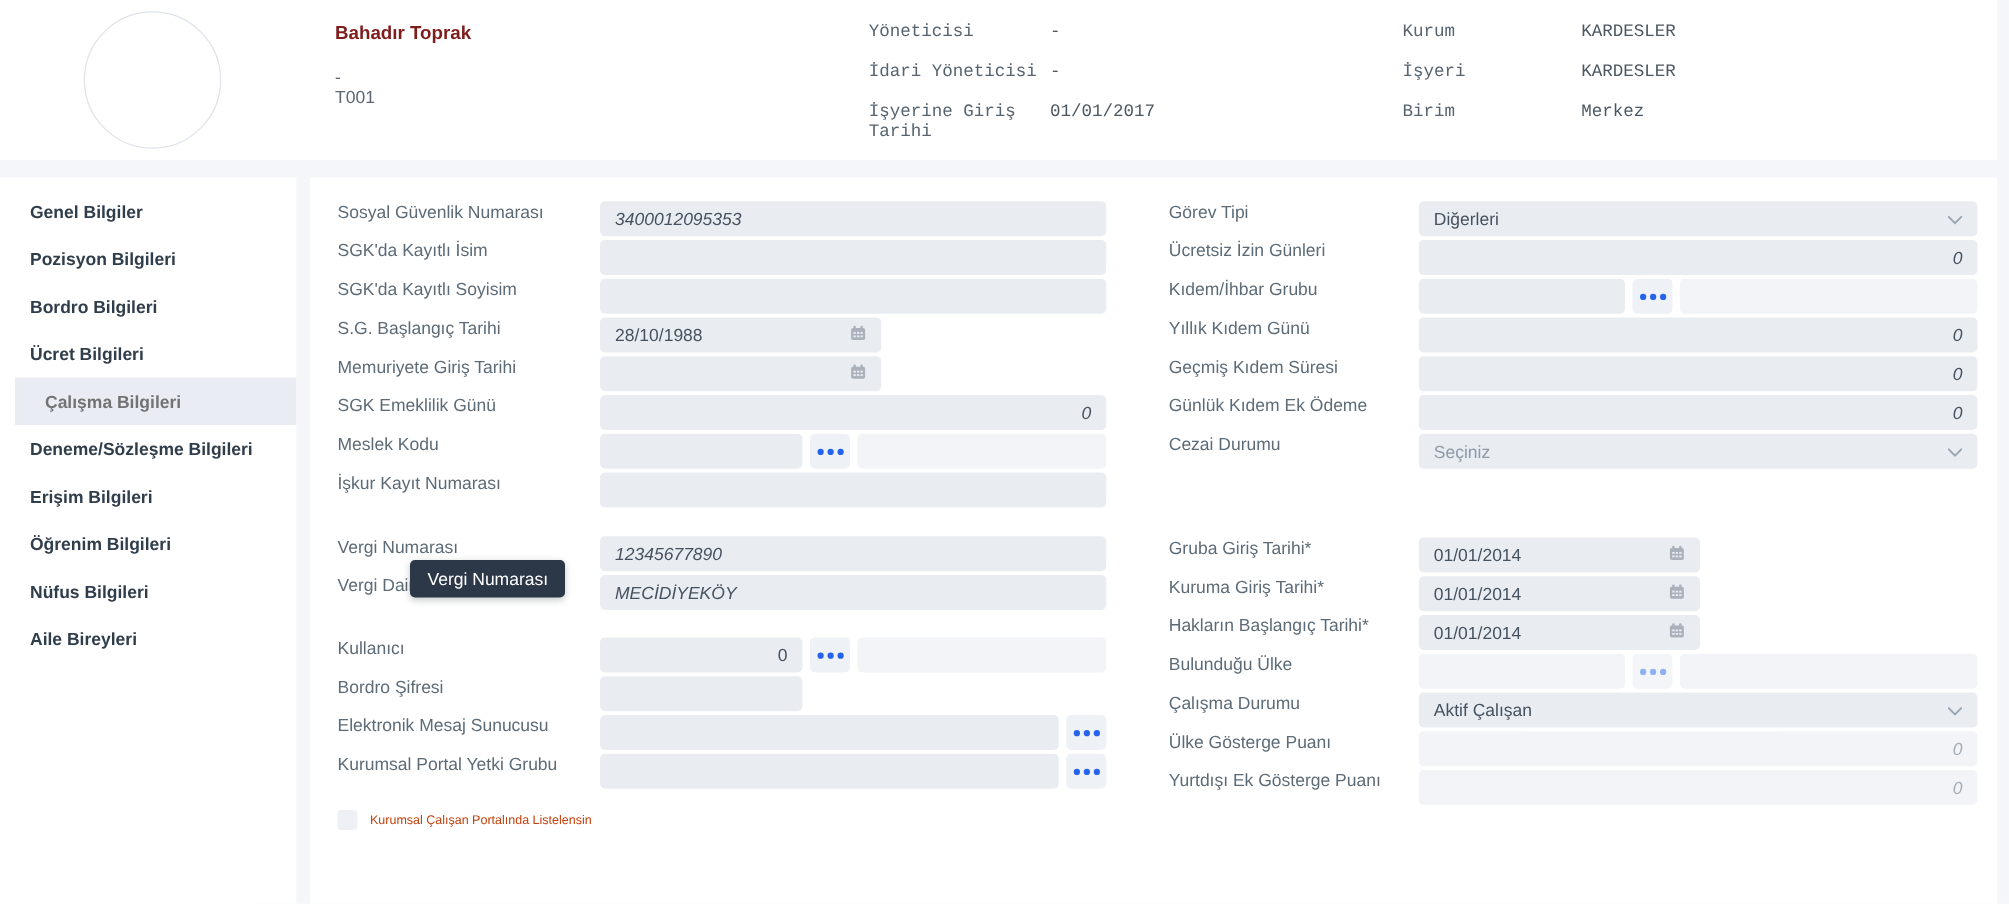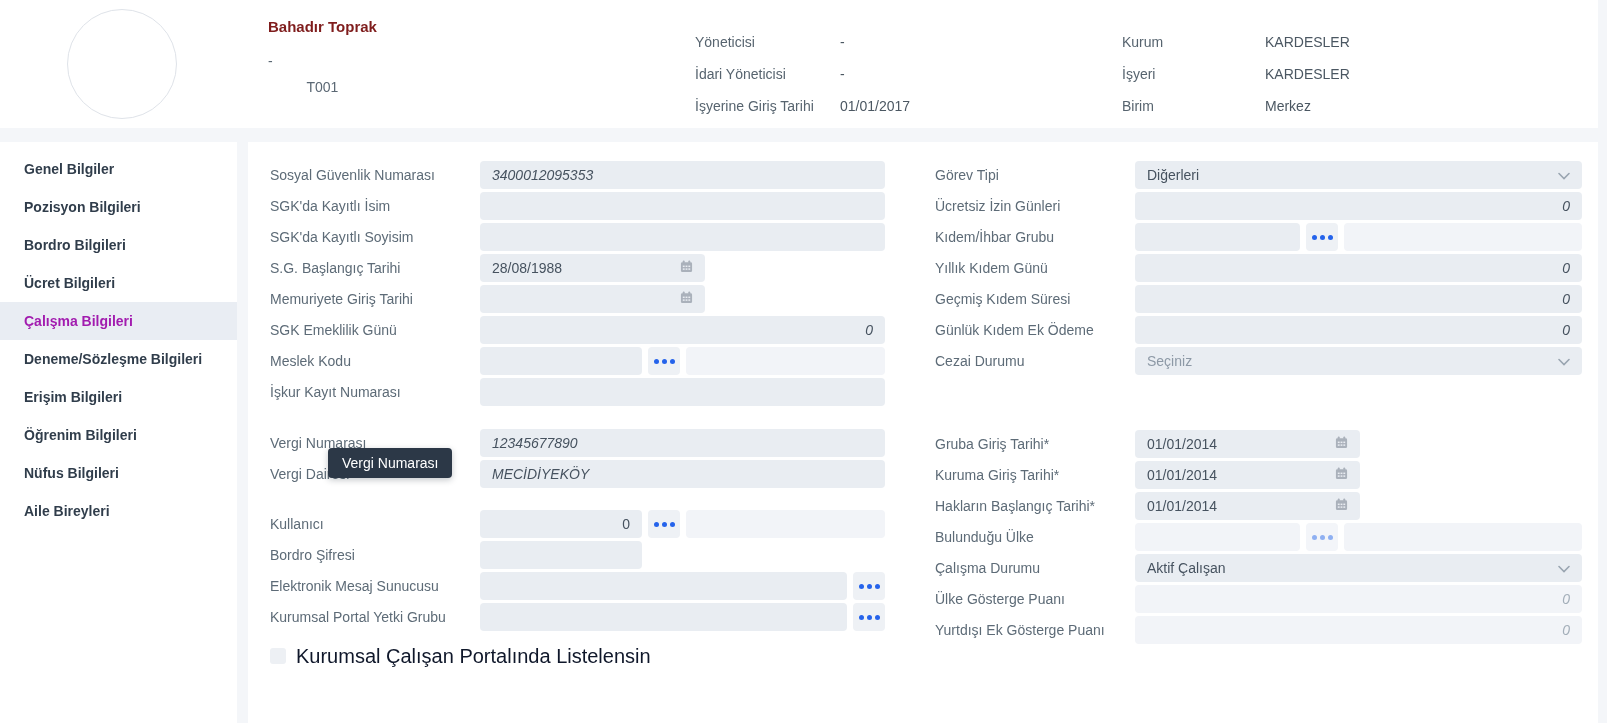--- a/index.html
+++ b/index.html
@@ -15,43 +15,43 @@
 
   
   #header { left:0; top:0; width:1598px; height:128px; }
   .avatar {
     position:absolute; left:67px; top:9px; width:110px; height:110px;
     border-radius:50%; border:1px solid #dfe3e9; background:#ffffff;
   }
   .id-block { position:absolute; left:268px; top:18px; }
   .id-name { font-size:15px; font-weight:700; color:#7f1d1d; }
   .id-sub  { font-size:14px; color:#5b6874; margin-top:18px; }
-  .id-code { font-size:14px; color:#5b6874; margin-top:10px;text-align:center; }
+  .id-code { font-size:14px; color:#5b6874; margin-top:0; }
   .info-col { position:absolute; top:18px; }
   #info-left  { left:695px;  }
   #info-right { left:1122px; }
-  .info-row { display:flex; height:32px; align-items:flex-end; }
+  .info-row { display:flex; height:32px; align-items:flex-start;font-family:Liberation Mono, monospace; }
   .info-row .ilbl { width:145px; font-size:14px; color:#57646f; }
   #info-right .ilbl { width:143px; }
   .info-row .ival { font-size:14px; color:#4b5762; }
 
   
   #sidebar { left:0; top:142px; width:237px; height:581px; padding-top:8px; }
   .side-item {
     height:38px; display:flex; align-items:center; padding-left:24px;
     font-size:14px; font-weight:600; color:#303d4b; cursor:pointer;
   }
-  .side-item.active { background:#e9edf3; color:#a21caf; }
+  .side-item.active { background:#e9edf3; color:#737373;margin-left:12px; }
 
   
   #main { left:248px; top:142px; width:1350px; height:581px; }
   .form-col { position:absolute; top:19px; }
   #col-left  { left:22px;  width:615px; }
   #col-right { left:687px; width:647px; }
-  .row { display:flex; align-items:center; min-height:28px; margin-bottom:3px; }
+  .row { display:flex; align-items:flex-start; min-height:28px; margin-bottom:3px; }
   .lbl { font-size:14px; color:#5d6b77; flex:0 0 210px; padding-right:8px; }
   #col-right .lbl { flex:0 0 200px; }
   .ctrl { flex:1; display:flex; align-items:center; }
   .field {
     background:#e9edf2; border-radius:4px; height:28px;
     display:flex; align-items:center; padding:0 12px;
     font-size:14px; color:#46525f; overflow:hidden; white-space:nowrap;
   }
   .field.full { flex:1;font-style:italic; }
   .field.light { background:#f2f4f8; }
@@ -71,21 +71,21 @@
   }
   .lookup-btn .dot { width:5px; height:5px; border-radius:50%; background:#2563eb; }
   .lookup-btn.dim-dots { background:#f3f5f9; }
   .lookup-btn.dim-dots .dot { background:#8fb0f2; }
   .dots-after { margin:0 0 0 6px; flex:0 0 32px; }
   .chk-row { display:flex; align-items:center; min-height:28px; margin-bottom:8px; }
   .checkbox {
     width:16px; height:16px; border-radius:3px; background:#edf0f4;
     margin-right:10px; flex:0 0 16px; cursor:pointer;
   }
-  .chk-lbl { font-size:20px; color:#0f172a; }
+  .chk-lbl { font-size:10px; color:#c2410c; }
 
   
   #tooltip {
     position:absolute; left:328px; top:448px; z-index:5;
     background:#2c3847; color:#ffffff; font-size:14px;
     padding:7px 14px; border-radius:4px;
     box-shadow:0 2px 6px rgba(20,30,45,.25);
   }
 
   
@@ -171,21 +171,21 @@
       <div class="ctrl">
           <div class="field full">
             <span></span>
           </div>
         </div>
     </div>
     <div class="row">
       <div class="lbl">S.G. Başlangıç Tarihi</div>
       <div class="ctrl">
         <div class="field date">
-          <span>28/08/1988</span>
+          <span>28/10/1988</span>
           <span><svg width="13" height="13" viewBox="0 0 14 14">
                 <rect x="1" y="2.5" width="12" height="10.5" rx="1.5" fill="#aab1bb"></rect>
                 <rect x="3" y="0.6" width="2" height="3.2" rx="0.8" fill="#aab1bb"></rect>
                 <rect x="9" y="0.6" width="2" height="3.2" rx="0.8" fill="#aab1bb"></rect>
                 <g fill="#e9edf2">
                   <rect x="3" y="6" width="2" height="1.6"></rect>
                   <rect x="6" y="6" width="2" height="1.6"></rect>
                   <rect x="9" y="6" width="2" height="1.6"></rect>
                   <rect x="3" y="9" width="2" height="1.6"></rect>
                   <rect x="6" y="9" width="2" height="1.6"></rect>

